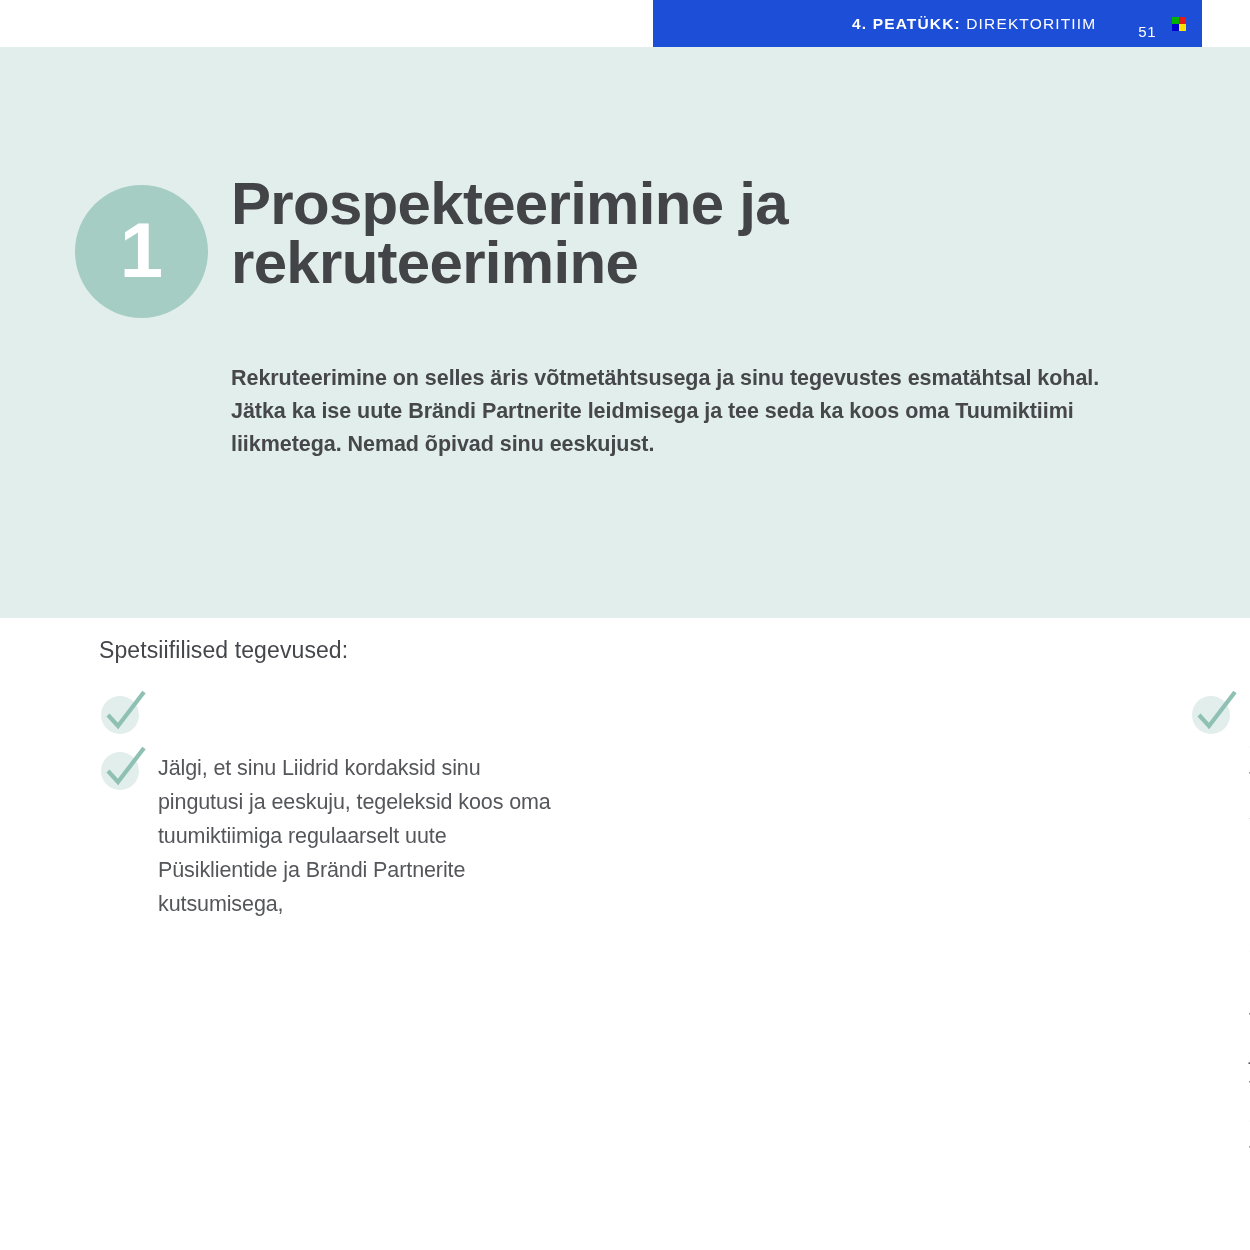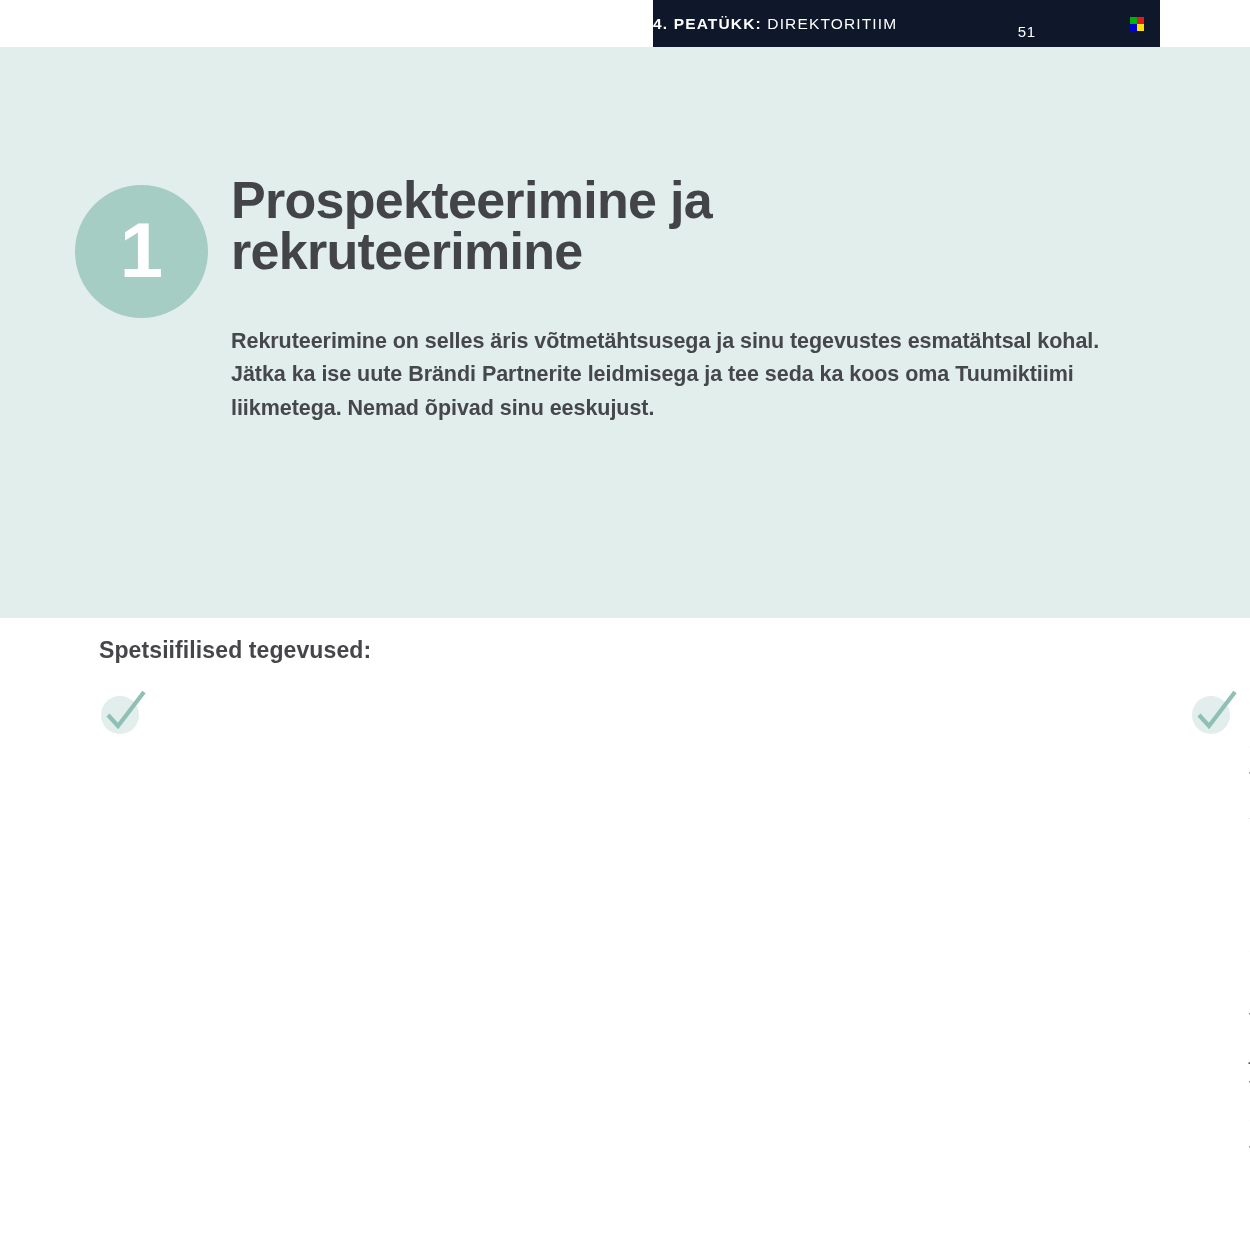--- a/index.html
+++ b/index.html
@@ -13,26 +13,26 @@
     font-family: "Liberation Sans", sans-serif;
     overflow: hidden;
     position: relative;
   }
 
   
   .page-header {
     position: absolute;
     top: 0;
     left: 653px;
-    width: 507px;
+    width: 549px;
     height: 47px;
-    background: #0f172a;
+    background: #1d4ed8;
     display: flex;
     align-items: center;
-    justify-content: space-between;
+    justify-content: flex-end;
     box-sizing: border-box;
     padding-right: 16px;
   }
   .header-text {
     font-size: 15.5px;
     letter-spacing: 1.15px;
     color: #ffffff;
     white-space: nowrap;
   }
   .header-chapter {
@@ -98,29 +98,29 @@
   .eyebrow {
     font-size: 22.5px;
     letter-spacing: 2.2px;
     color: #5a5b5f;
     line-height: 1.2;
     text-transform: uppercase;
     white-space: nowrap;
   }
   .hero-title {
     margin-top: 13px;
-    font-size: 52px;
+    font-size: 60px;
     font-weight: bold;
     color: #434447;
     line-height: 0.98;
     letter-spacing: -0.7px;
     max-width: 700px;
   }
   .hero-lede {
-    margin-top: 48px;
+    margin-top: 69px;
     font-size: 21.5px;
     font-weight: bold;
     color: #46474b;
     line-height: 1.55;
     max-width: 900px;
     letter-spacing: -0.05px;
   }
 
   
   .actions {
@@ -130,21 +130,21 @@
     width: 1250px;
     height: 632px;
     background: #ffffff;
     box-sizing: border-box;
   }
   .actions-title {
     position: absolute;
     left: 99px;
     top: 19px;
     font-size: 23px;
-    font-weight: bold;
+    font-weight: normal;
     color: #45464a;
     letter-spacing: 0.1px;
   }
   .columns {
     position: absolute;
     top: 78px;
     left: 0;
     width: 1250px;
     display: flex;
   }
@@ -214,20 +214,29 @@
 
       <div class="check-item">
         <span class="check-mark">
           <svg width="48" height="48" viewBox="0 0 48 48">
             <circle cx="21" cy="25" r="19" fill="#e2eeeb"></circle>
             <path d="M9 25 L19 36 L45 2" fill="none" stroke="#8fc0b4" stroke-width="4.2" stroke-linecap="butt" stroke-linejoin="miter"></path>
           </svg>
         </span>
       </div>
 
+      <div class="check-item">
+        <span class="check-mark">
+          <svg width="48" height="48" viewBox="0 0 48 48">
+            <circle cx="21" cy="25" r="19" fill="#e2eeeb"></circle>
+            <path d="M9 25 L19 36 L45 2" fill="none" stroke="#8fc0b4" stroke-width="4.2" stroke-linecap="butt" stroke-linejoin="miter"></path>
+          </svg>
+        </span>
+        <div class="check-text">Jälgi, et sinu Liidrid kordaksid sinu pingutusi ja eeskuju, tegeleksid koos oma tuumiktiimiga regulaarselt uute Püsiklientide ja Brändi Partnerite kutsumisega,</div>
+      </div>
 
     </div>
 
     <div class="col col-right">
 
       <div class="check-item">
         <span class="check-mark">
           <svg width="48" height="48" viewBox="0 0 48 48">
             <circle cx="21" cy="25" r="19" fill="#e2eeeb"></circle>
             <path d="M9 25 L19 36 L45 2" fill="none" stroke="#8fc0b4" stroke-width="4.2" stroke-linecap="butt" stroke-linejoin="miter"></path>

